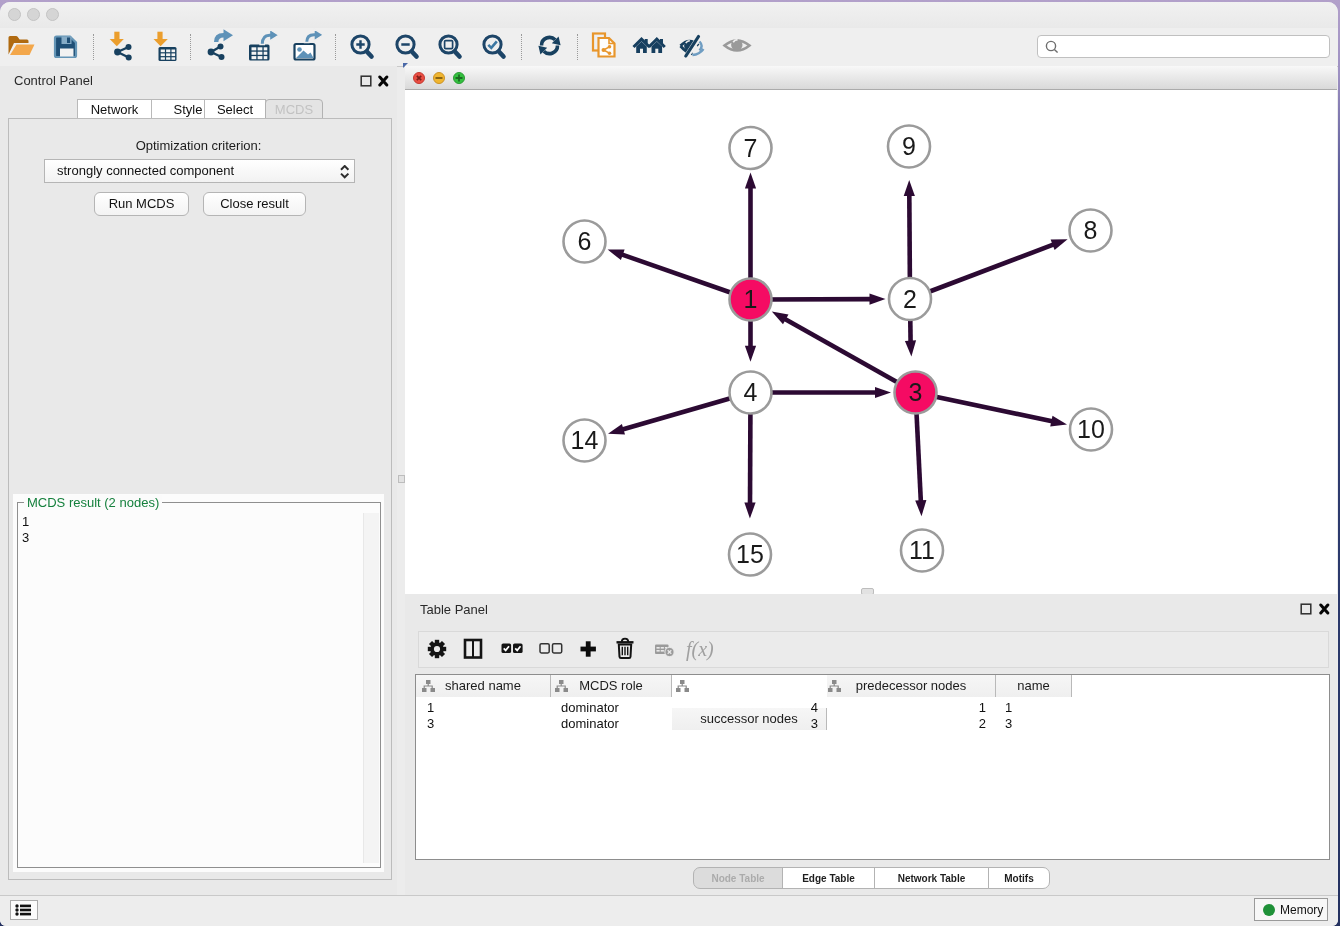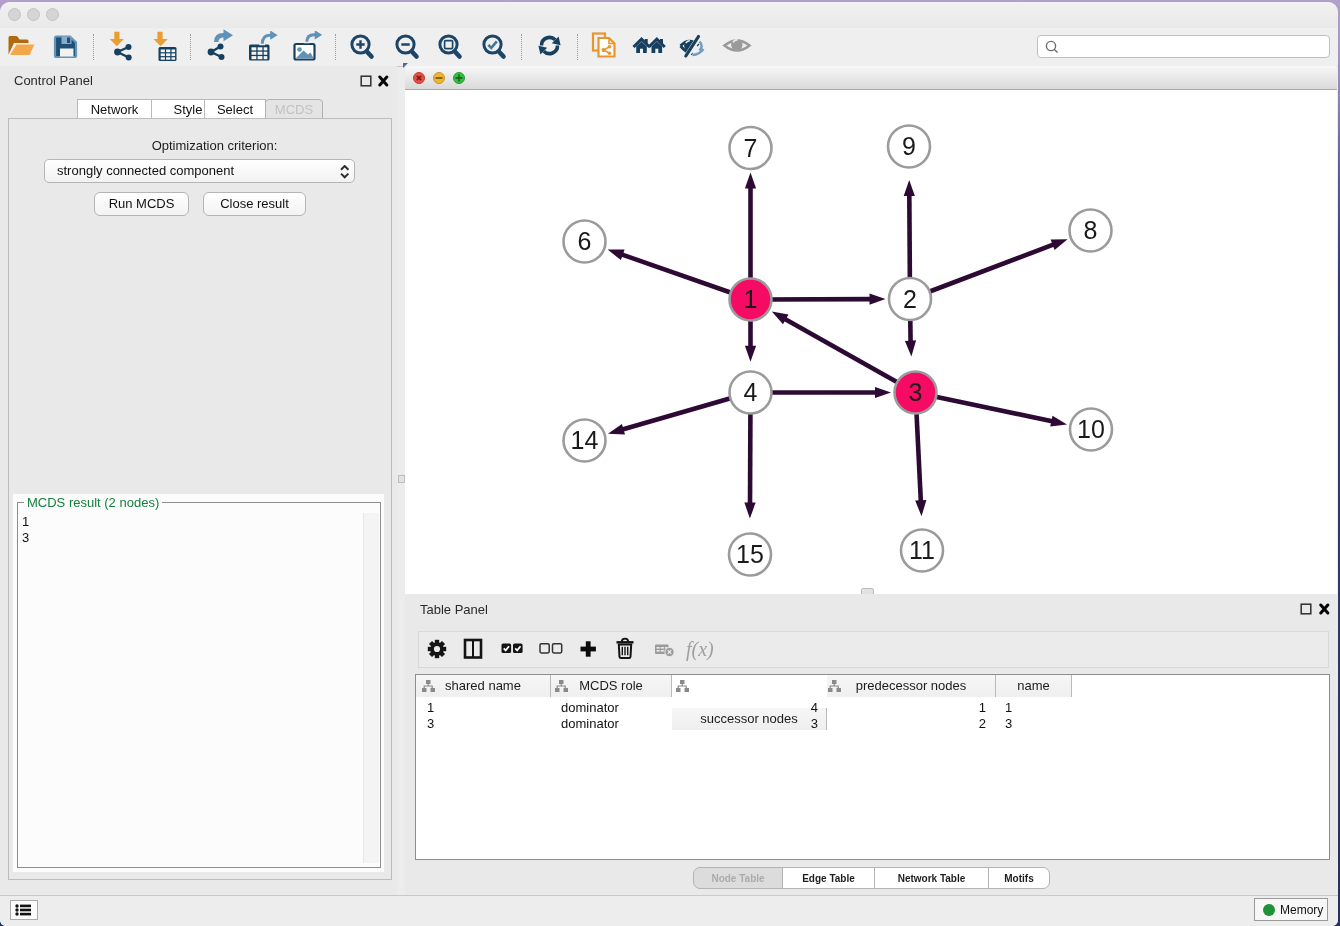--- a/index.html
+++ b/index.html
@@ -22,23 +22,23 @@
 .sep{position:absolute;top:6px;height:26px;width:0;border-left:1px dotted #9a9a9a;}
 #search{position:absolute;left:1037px;top:7px;width:291px;height:21px;background:#fff;
  border:1px solid #c0c0c0;border-radius:4px;}
 
 #cpanel{position:absolute;left:0;top:64px;width:397px;height:831px;background:#e9e9e9;}
 #cp-title{position:absolute;left:14px;top:7px;font-size:13px;color:#2a2a2a;}
 .tab{position:absolute;top:33px;height:20px;box-sizing:border-box;background:#fff;
  border:1px solid #b9b9b9;font-size:13px;color:#111;text-align:center;line-height:19px;}
 #cp-box{position:absolute;left:8px;top:52px;width:382px;height:760px;
  border:1px solid #bcbcbc;background:#e9e9e9;}
-#optlabel{position:absolute;left:0;top:72px;width:100%;text-align:center;font-size:13px;color:#1c1c1c;margin-left:16px;}
+#optlabel{position:absolute;left:0;top:72px;width:100%;text-align:center;font-size:13px;color:#1c1c1c;}
 #combo{position:absolute;left:44px;top:93px;width:311px;height:24px;box-sizing:border-box;
- background:linear-gradient(#ffffff,#f2f2f2);border:1px solid #b5b5b5;border-radius:5px;
+ background:linear-gradient(#ffffff,#f2f2f2);border:1px solid #b5b5b5;border-radius:0;
  font-size:13px;color:#111;line-height:22px;}
 .btn{position:absolute;height:24px;box-sizing:border-box;background:linear-gradient(#ffffff,#f3f3f3);
  border:1px solid #b5b5b5;border-radius:6px;font-size:13px;color:#111;
  text-align:center;line-height:22px;}
 #mcdsbox{position:absolute;left:13px;top:428px;width:371px;height:378px;background:#fcfcfc;}
 #mcdsborder{position:absolute;left:4px;top:8px;right:3px;bottom:4px;border:1px solid #8f8f8f;}
 #mcdslabel{position:absolute;left:11px;top:1px;background:#fbfbfb;padding:0 3px;
  font-size:13px;color:#15803d;}
 #mcdsscroll{position:absolute;right:5px;top:19px;width:15px;height:350px;
  background:#f4f4f4;border-left:1px solid #e8e8e8;}

